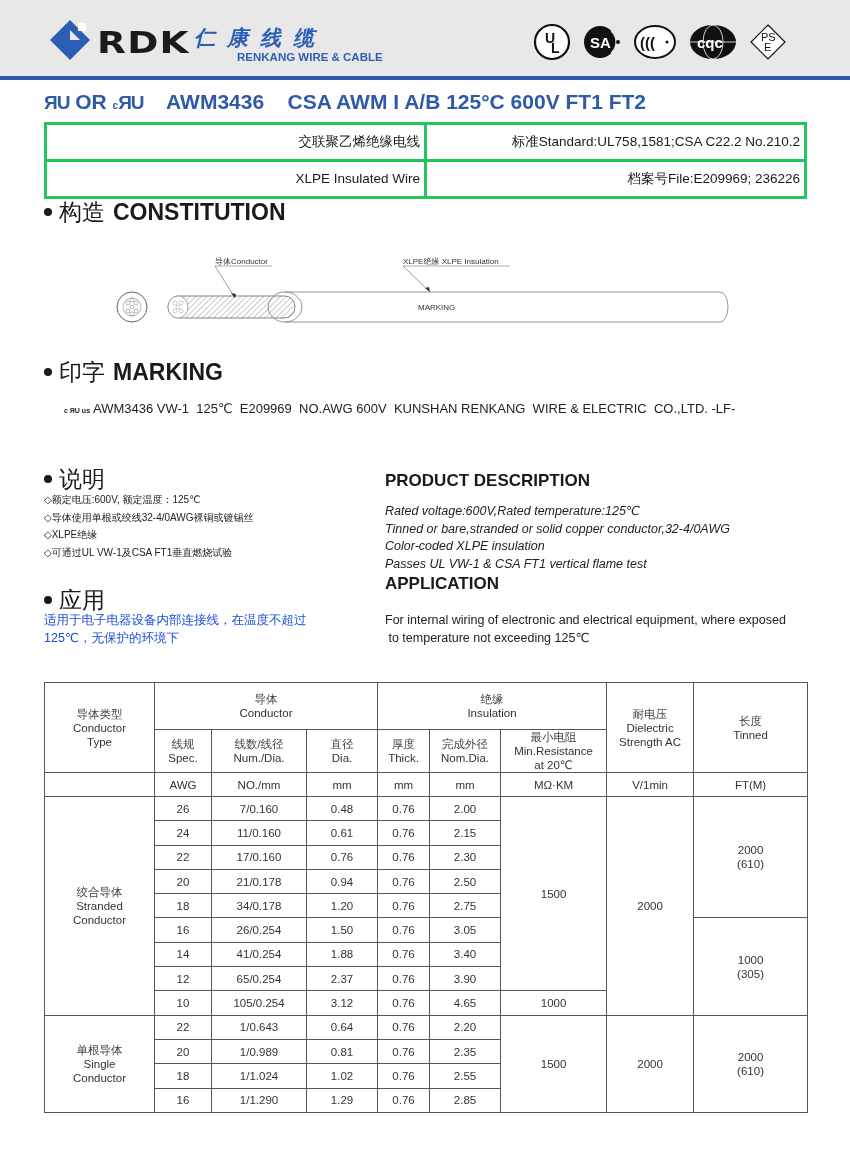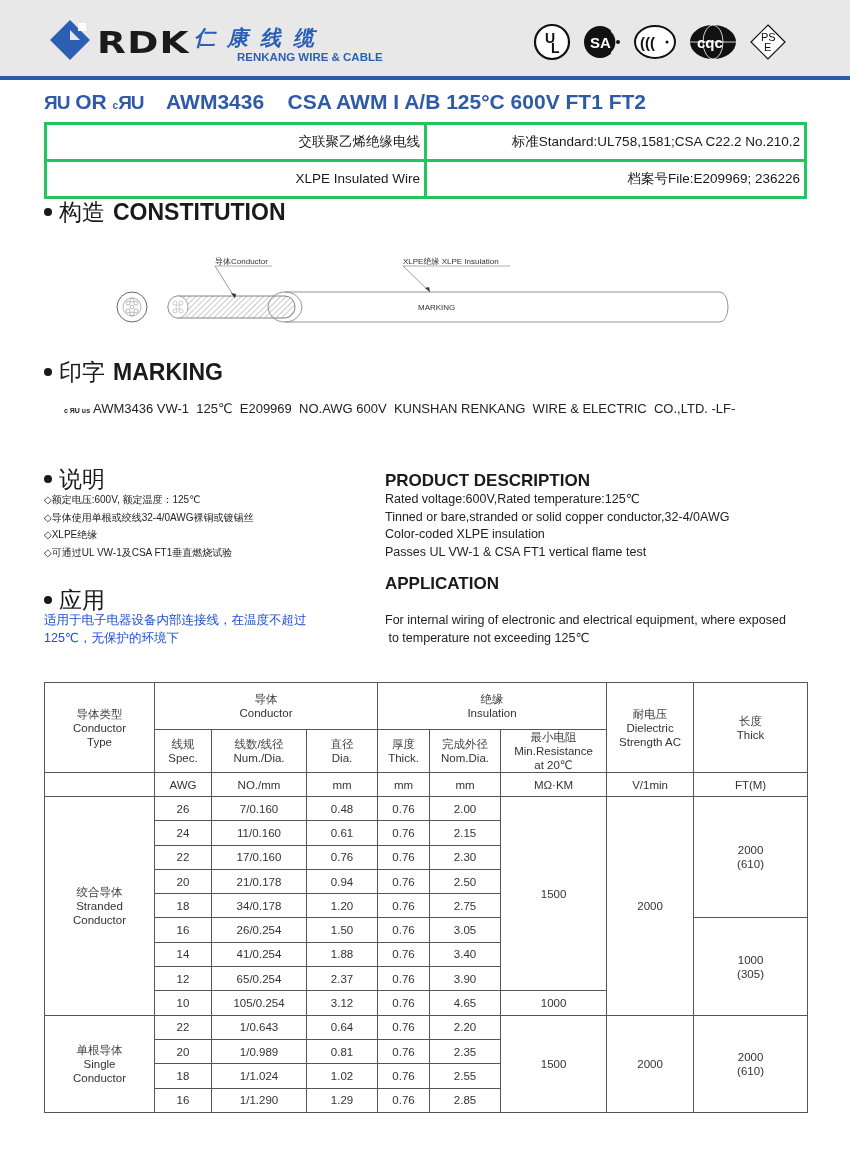--- a/index.html
+++ b/index.html
@@ -36,21 +36,21 @@
   
   .diagram { position: absolute; left: 100px; top: 250px; width: 650px; height: 90px; }
 
   
   .marking { position: absolute; left: 64px; top: 400px; font-size: 13px; line-height: 17.5px; color: #222; white-space: pre; }
   .marking .mk-logo { font-size: 7px; font-weight: bold; }
 
   
   .desc-cn { position: absolute; left: 44px; top: 491px; font-size: 10px; line-height: 17.5px; color: #222; }
   .desc-en-title { position: absolute; left: 385px; top: 470px; font-size: 17px; font-weight: bold; line-height: 22px; }
-  .desc-en { position: absolute; left: 385px; top: 491px; font-size: 12.5px; line-height: 17.5px; color: #222; }
+  .desc-en { position: absolute; left: 385px; top: 503px; font-size: 12.5px; line-height: 17.5px; color: #222; font-style: italic; }
   .app-cn { position: absolute; left: 44px; top: 612px; font-size: 12.5px; line-height: 17.5px; color: #1d4ed8; }
   .app-en-title { position: absolute; left: 385px; top: 573px; font-size: 17px; font-weight: bold; line-height: 22px; }
   .app-en { position: absolute; left: 385px; top: 612px; font-size: 12.5px; line-height: 17.5px; color: #222; white-space: pre; }
 
   
   .main-table { position: absolute; left: 44px; top: 682px; width: 763px; border-collapse: collapse; table-layout: fixed; }
   .main-table td, .main-table th { border: 1px solid #555; text-align: center; vertical-align: middle; font-size: 11.5px; font-weight: normal; color: #333; line-height: 14px; padding: 0; }
   .main-table .hdr1 { height: 47px; }
   .main-table .hdr2 { height: 42px; margin-top: 36px; }
   .main-table .hdr3 { height: 24px; }
@@ -207,21 +207,21 @@
       <col style="width:106px">
       <col style="width:87px">
       <col style="width:114px">
   </colgroup>
   <tbody>
       <tr class="hdr1">
     <th rowspan="2"><span class="cn">导体类型</span><br><span>Conductor</span><br><span>Type</span></th>
     <th colspan="3"><span class="cn">导体</span><br><span>Conductor</span></th>
     <th colspan="3"><span class="cn">绝缘</span><br><span>Insulation</span></th>
     <th rowspan="2"><span class="cn">耐电压</span><br><span>Dielectric</span><br><span>Strength AC</span></th>
-    <th rowspan="2"><span class="cn">长度</span><br><span>Thick</span></th>
+    <th rowspan="2"><span class="cn">长度</span><br><span>Tinned</span></th>
   </tr>
   <tr class="hdr2">
     <th><span class="cn">线规</span><br><span>Spec.</span></th>
     <th><span class="cn">线数/线径</span><br><span>Num./Dia.</span></th>
     <th><span class="cn">直径</span><br><span>Dia.</span></th>
     <th><span class="cn">厚度</span><br><span>Thick.</span></th>
     <th><span class="cn">完成外径</span><br><span>Nom.Dia.</span></th>
     <th><span class="cn">最小电阻</span><br><span>Min.Resistance</span><br><span>at 20℃</span></th>
   </tr>
   <tr class="hdr3">

